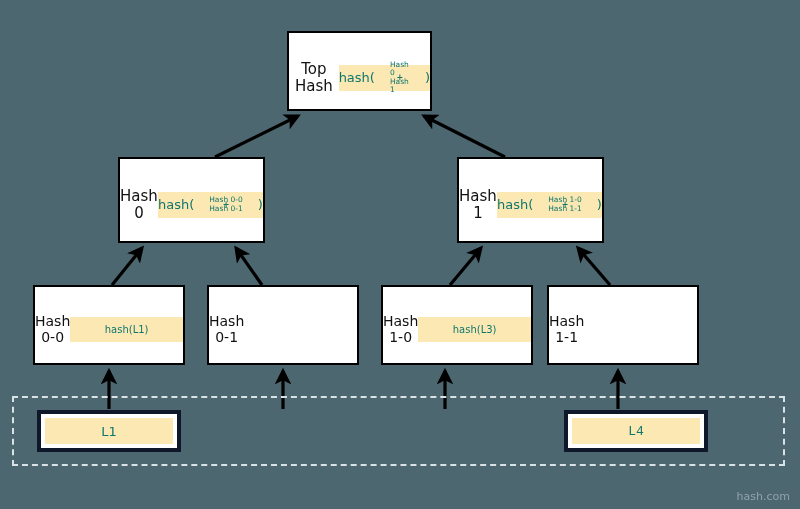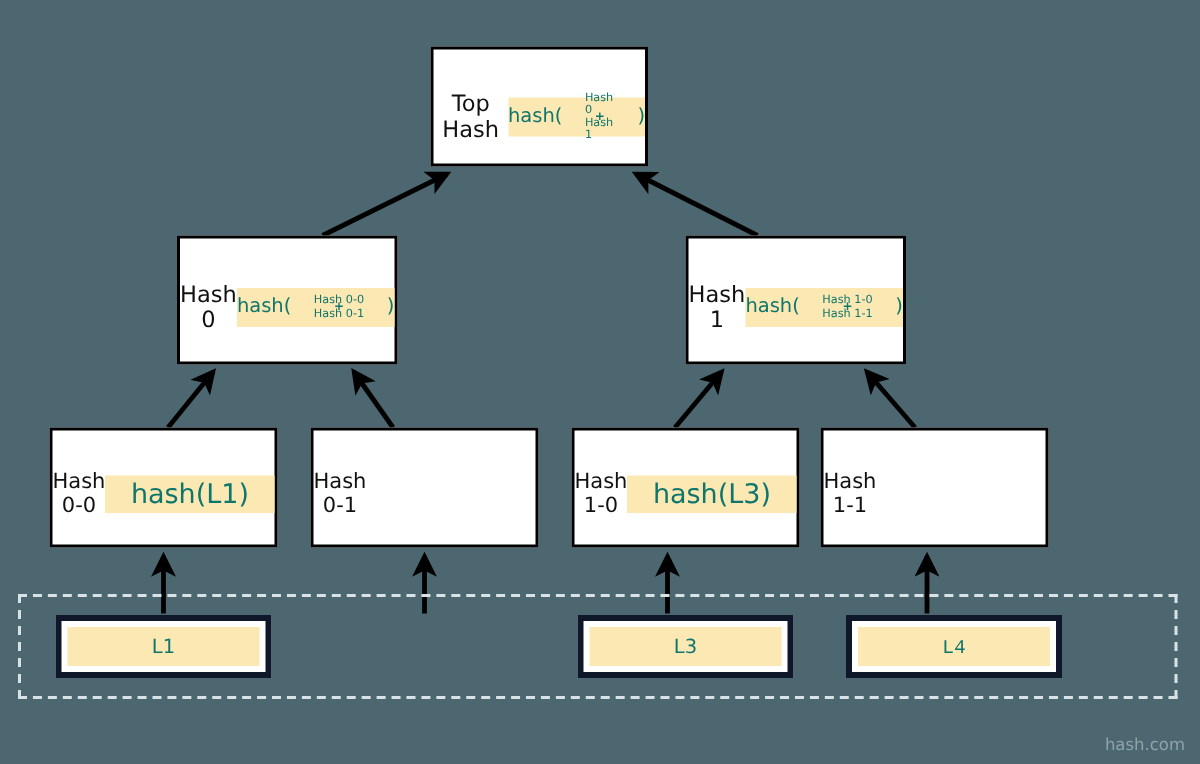--- a/index.html
+++ b/index.html
@@ -126,21 +126,21 @@
   .leaf-3 { left: 381px; }
   .leaf-4 { left: 547px; }
   .leaf .node-title {
     font-size: 14px;
     margin-top: 9px;
   }
   .leaf .hash-field {
     width: 118px;
     height: 25px;
     margin-top: 9px;
-    font-size: 18px;
+    font-size: 10px;
   }
 
   
   .data-region {
     position: absolute;
     left: 12px;
     top: 396px;
     width: 773px;
     height: 70px;
     border: 2px dashed #d9e2e5;
@@ -293,22 +293,19 @@
     <div class="node-title">Hash
 1-1</div>
   </div>
 
   <div class="data-region"></div>
 
 
   <div class="block block-1">
     <div class="hash-field">L1</div>
   </div>
-  <div class="block block-3">
-    <div class="hash-field">L3</div>
-  </div>
   <div class="block block-4">
     <div class="hash-field">L4</div>
   </div>
 
   <div class="watermark">hash.com</div>
 
 </div>
 
 </body></html>

